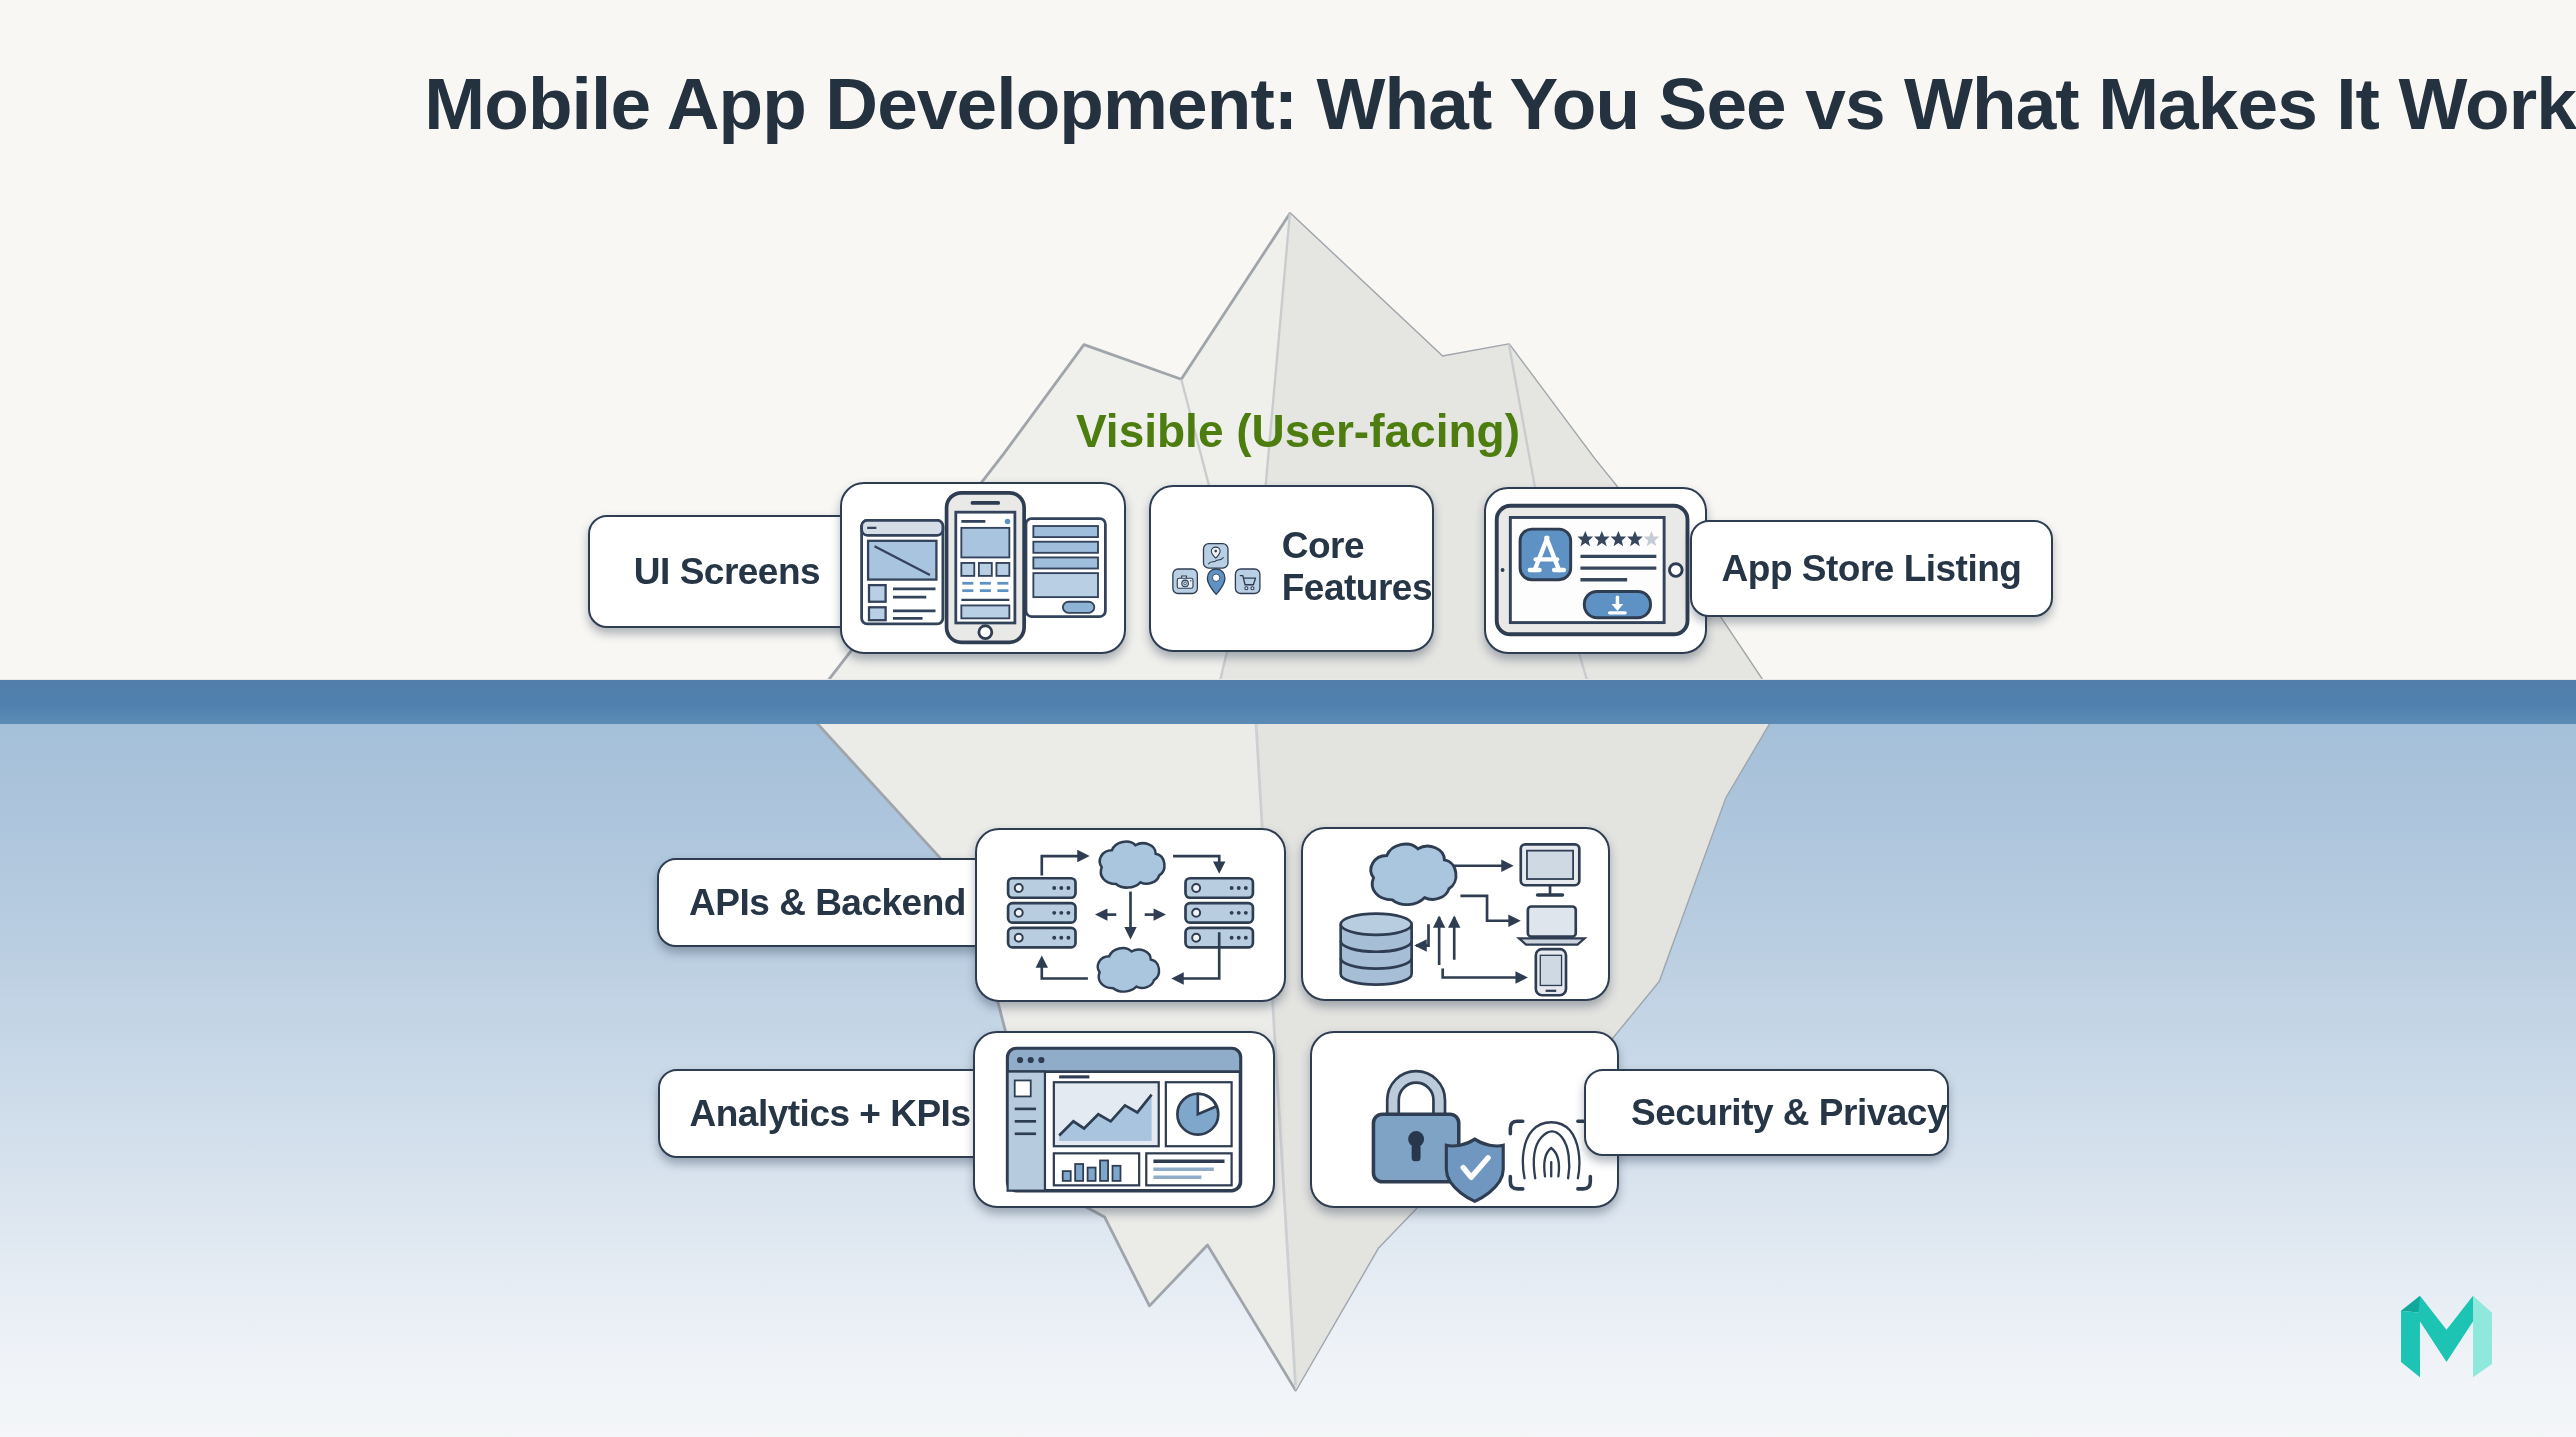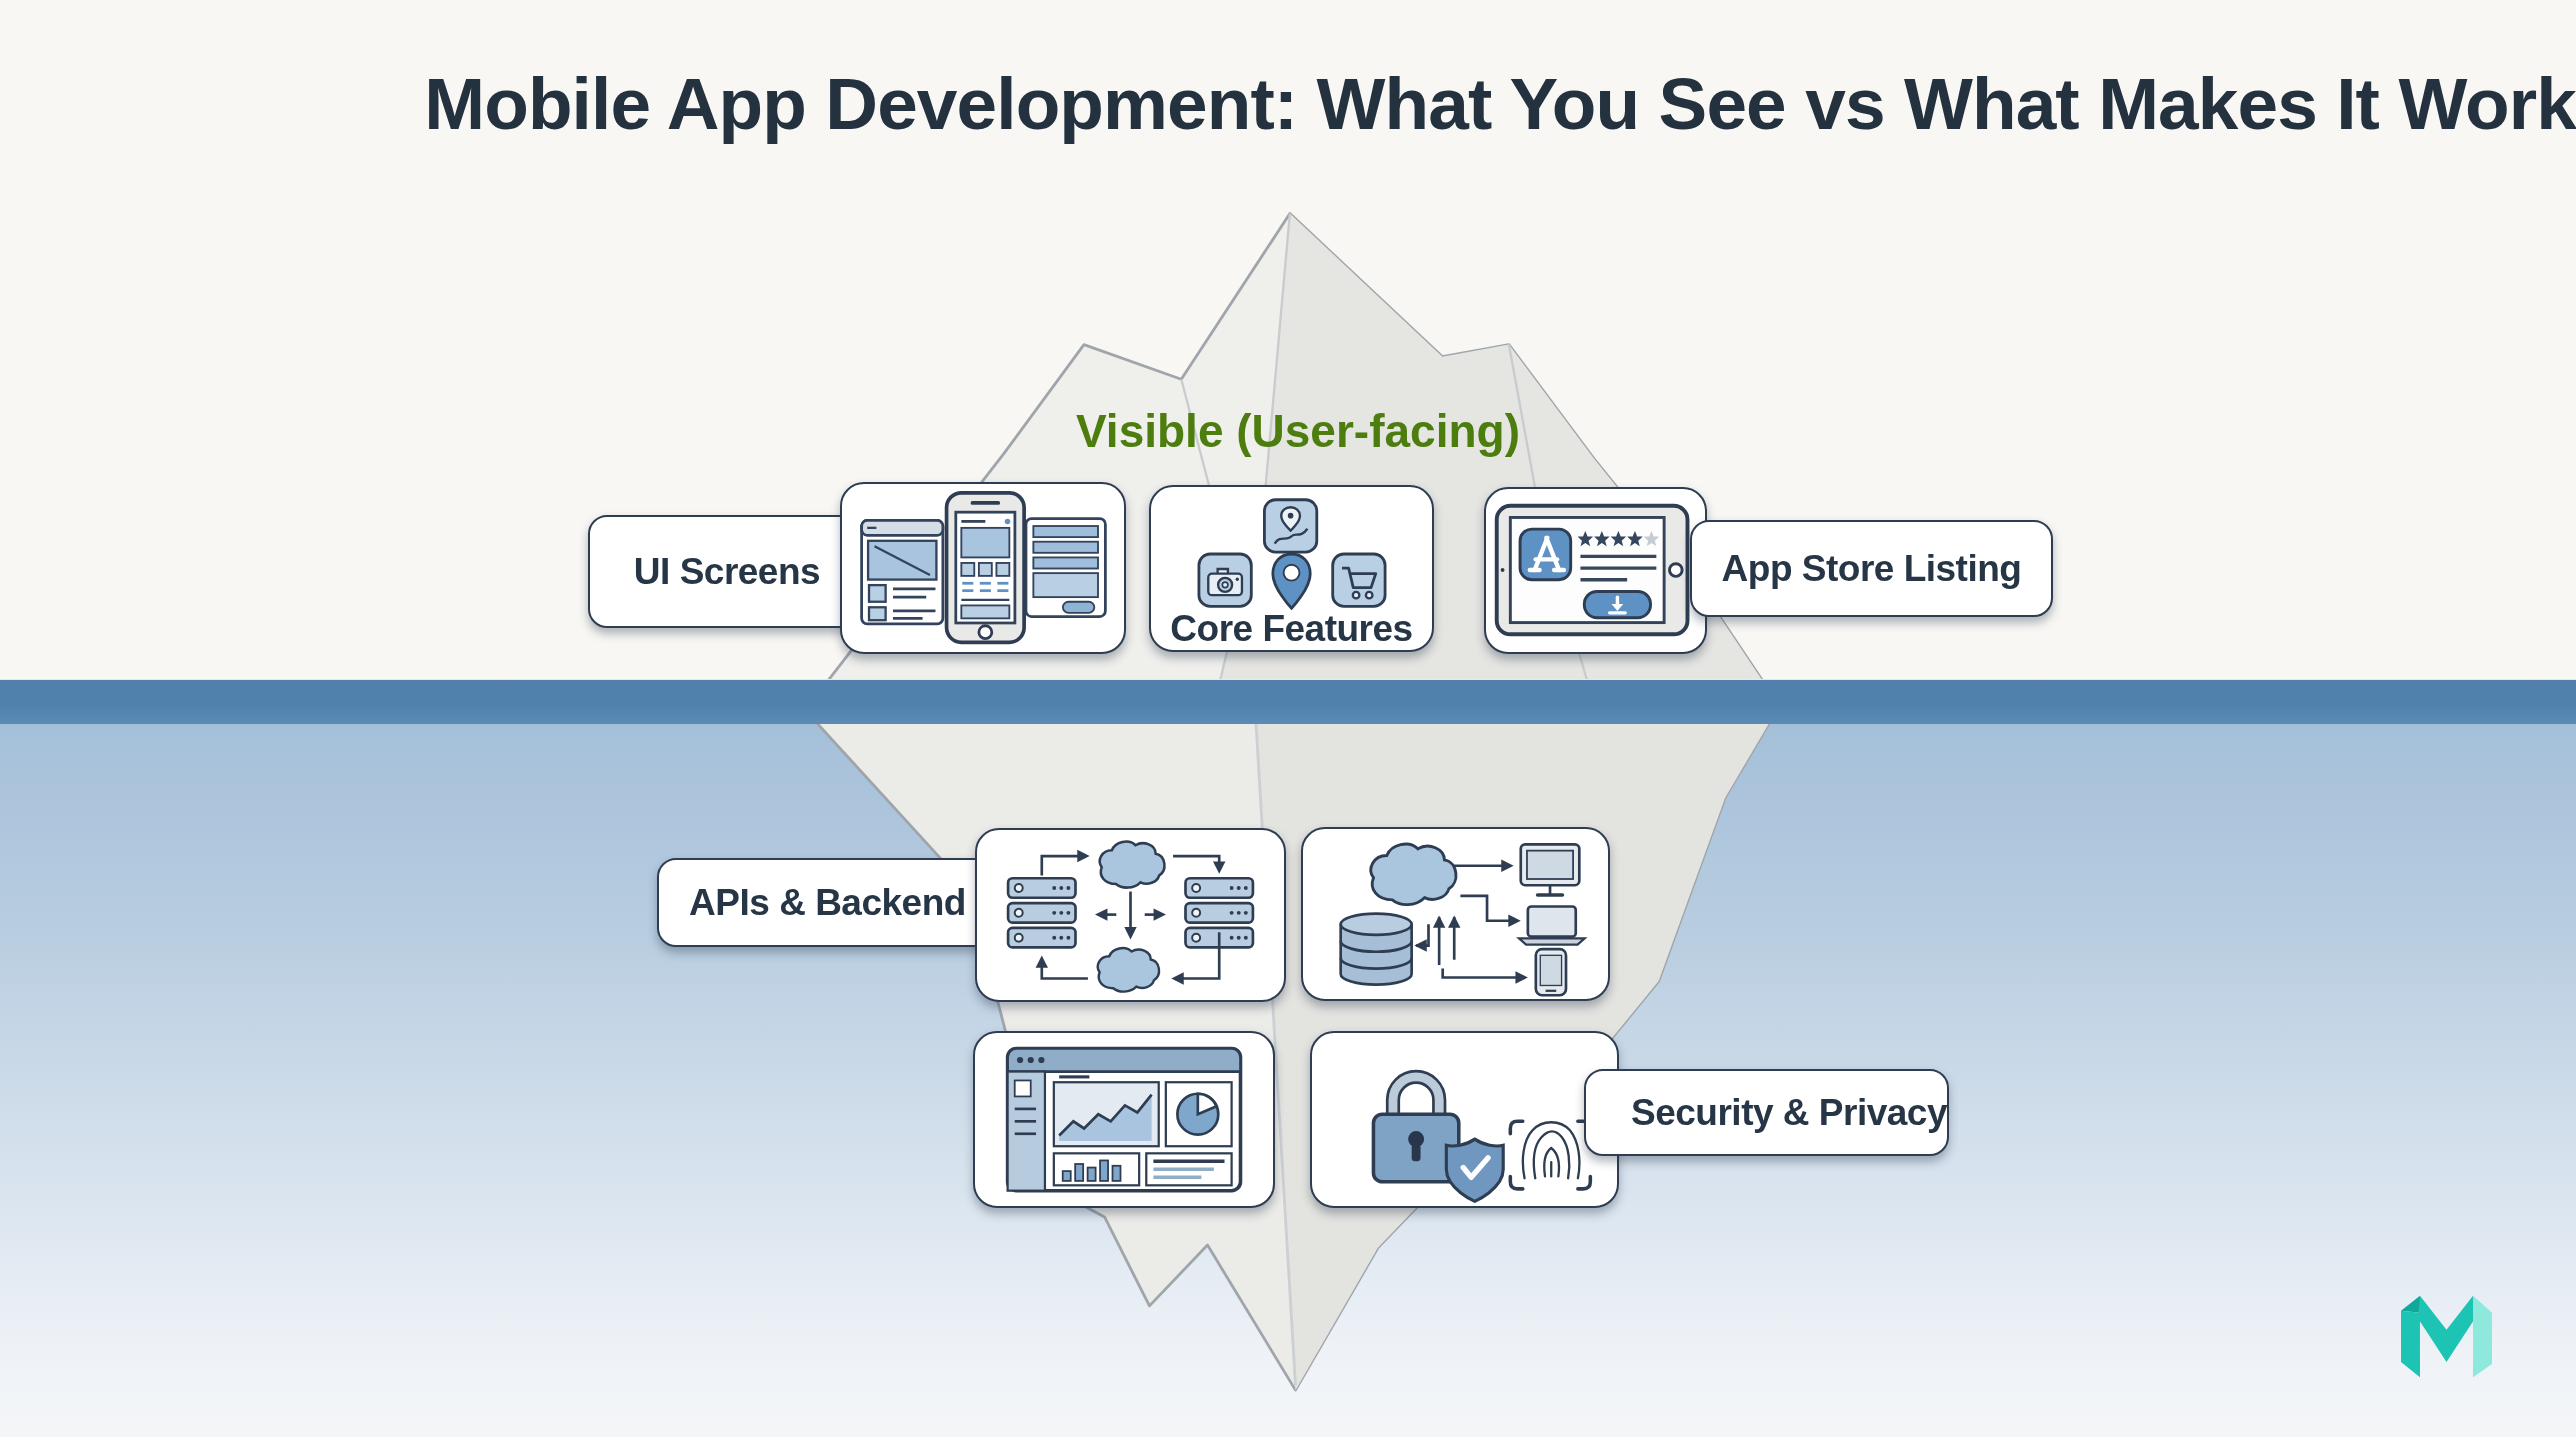--- a/index.html
+++ b/index.html
@@ -21,21 +21,21 @@
   #hidden-heading{left:911px;top:758px;width:768px;font-size:48px;}
   .label-card{
     position:absolute;background:#ffffff;border:2.8px solid #2e3d51;border-radius:19px;
     display:flex;align-items:center;justify-content:center;z-index:5;
     font-weight:bold;font-size:37px;letter-spacing:-0.5px;color:#273646;
     box-shadow:0 5.6px 9.4px rgba(40,55,75,0.35);box-sizing:border-box;white-space:nowrap;}
   .icon-card{
     position:absolute;background:#ffffff;border:2.8px solid #2e3d51;border-radius:24px;
     display:flex;align-items:center;justify-content:center;z-index:5;
     box-shadow:0 5.6px 9.4px rgba(40,55,75,0.35);box-sizing:border-box;}
-  .core-card{flex-direction:column;justify-content:flex-end;}
+  .core-card{flex-direction:row;justify-content:space-between;}
   .core-label{font-weight:bold;font-size:37px;color:#273646;letter-spacing:-0.5px;margin-top:-3.7px;}
   .logo{position:absolute;left:2398px;top:1290px;z-index:6;}
 </style>
 </head>
 <body>
 
 <div class="canvas">
 
   <div class="bg-sky"></div>
   <div class="bg-water"></div>
@@ -274,20 +274,23 @@
       <use href="#ah" transform="translate(146,94) rotate(-90)"></use>
       <use href="#ah" transform="translate(163,94) rotate(-90)"></use>
       <use href="#ah" transform="translate(118,128) rotate(180)"></use>
       <use href="#ah" transform="translate(230,38)"></use>
       <use href="#ah" transform="translate(238,100)"></use>
       <use href="#ah" transform="translate(246,164)"></use>
     </svg>
   </div>
 
 
+  <div class="label-card" style="left:658px;top:1069px;width:344px;height:89px;">
+    <span>Analytics + KPIs</span>
+  </div>
 
   <div class="icon-card" style="left:973px;top:1031px;width:302px;height:177px;">
     <svg width="293" height="168" viewBox="0 0 323 189">
       <rect x="30" y="14" width="262" height="160" rx="10" fill="#fff" stroke="#2e3d51" stroke-width="4"></rect>
       <path d="M30,24 A10,10 0 0 1 40,14 H282 A10,10 0 0 1 292,24 V40 H30 Z" fill="#8fadc9" stroke="#2e3d51" stroke-width="3"></path>
       <circle cx="44" cy="27" r="3.5" fill="#2e3d51"></circle>
         <circle cx="56" cy="27" r="3.5" fill="#2e3d51"></circle>
         <circle cx="68" cy="27" r="3.5" fill="#2e3d51"></circle>
       <rect x="30" y="40" width="42" height="134" fill="#b7cbdf" stroke="#2e3d51" stroke-width="2.5"></rect>
       <rect x="38" y="50" width="18" height="18" fill="#fff" stroke="#2e3d51" stroke-width="2"></rect>

